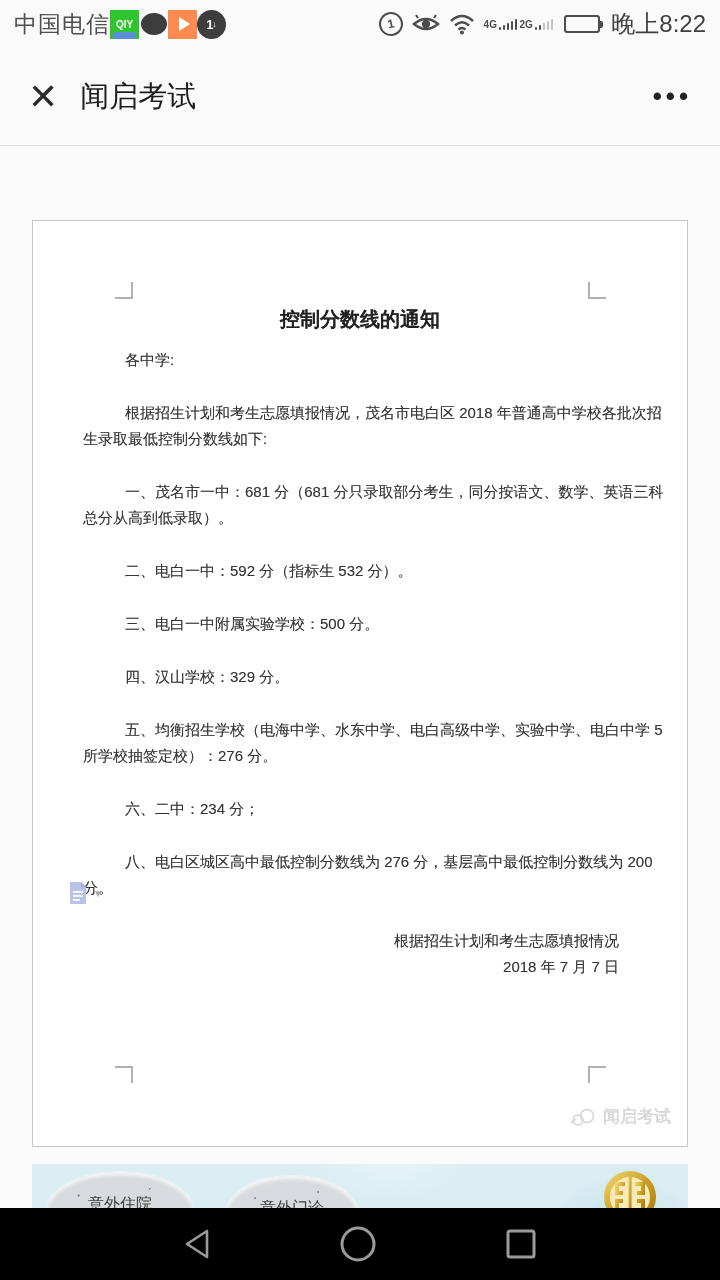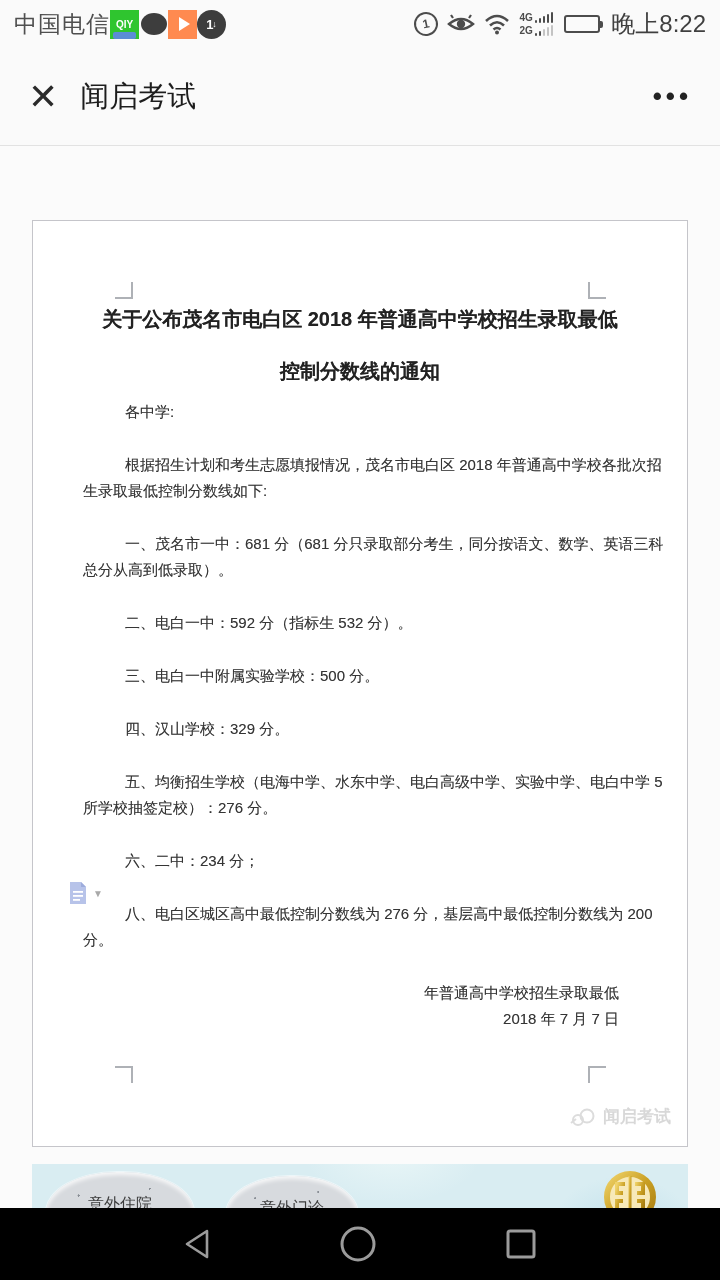--- a/index.html
+++ b/index.html
@@ -18,21 +18,21 @@
   .ico-chat{background:transparent;}
   .bubble{width:26px;height:22px;background:#3d3d3d;border-radius:50% 50% 50% 50%;position:relative;}
   .bubble:after{content:"";position:absolute;left:3px;bottom:-4px;border:5px solid transparent;border-top-color:#3d3d3d;transform:rotate(20deg);}
   .ico-play{background:#ff8a50;}
   .ico-play .tri{width:0;height:0;border-left:11px solid #fff;border-top:7px solid transparent;border-bottom:7px solid transparent;margin-left:3px;}
   .ico-badge{background:#3d3d3d;border-radius:50%;font-size:13px;}
   .ico-badge small{font-size:9px;margin-left:-1px;}
   .sb-right{margin-left:auto;display:flex;align-items:center;gap:9px;}
   .ring-ico{width:24px;height:24px;border:2.5px solid #4c4c4c;border-radius:50%;display:flex;align-items:center;justify-content:center;
     font-size:12px;font-weight:bold;color:#4c4c4c;transform:rotate(-12deg);}
-  .sig-wrap{display:flex;flex-direction:column;gap:2px;text-align:right;}
+  .sig-wrap{display:flex;flex-direction:row;gap:2px;text-align:right;}
   .sig-row{display:flex;align-items:flex-end;gap:2px;}
   .sig-row .lbl{font-size:10px;font-weight:bold;color:#4c4c4c;line-height:10px;}
   .bars{display:flex;align-items:flex-end;gap:1.5px;}
   .bars i{display:block;width:2.5px;background:#4c4c4c;border-radius:1px;}
   .bars.dim i{background:#c3c3c3;}
   .bars.dim i:nth-child(-n+2){background:#4c4c4c;}
   .battery{width:36px;height:18px;border:2px solid #4c4c4c;border-radius:3px;padding:1.5px;position:relative;margin-left:2px;}
   .battery .fill{height:100%;width:82%;background:#4c4c4c;border-radius:1px;}
   .battery:after{content:"";position:absolute;right:-5px;top:4px;width:3px;height:7px;background:#4c4c4c;border-radius:0 2px 2px 0;}
   .sb-time{font-size:24px;color:#3f3f3f;margin-left:2px;}
@@ -157,36 +157,35 @@
     <span class="more-dots">•••</span>
   </div>
 
   <div id="page">
     <span class="cmark cm-tl"></span>
     <span class="cmark cm-tr"></span>
     <span class="cmark cm-bl"></span>
     <span class="cmark cm-br"></span>
 
     <div class="doc-title">
-      <span style="display:block">关于公布茂名市电白区 2018 年普通高中学校招生录取最低</span>
       <span style="display:block">控制分数线的通知</span>
     </div>
 
     <div class="doc-body">
       <p>各中学:</p>
       <p>根据招生计划和考生志愿填报情况，茂名市电白区 2018 年普通高中学校各批次招生录取最低控制分数线如下:</p>
       <p>一、茂名市一中：681 分（681 分只录取部分考生，同分按语文、数学、英语三科总分从高到低录取）。</p>
       <p>二、电白一中：592 分（指标生 532 分）。</p>
       <p>三、电白一中附属实验学校：500 分。</p>
       <p>四、汉山学校：329 分。</p>
       <p>五、均衡招生学校（电海中学、水东中学、电白高级中学、实验中学、电白中学 5 所学校抽签定校）：276 分。</p>
       <p>六、二中：234 分；</p>
       <p>八、电白区城区高中最低控制分数线为 276 分，基层高中最低控制分数线为 200 分。</p>
       <div class="sig-block">
-        <p>年普通高中学校招生录取最低</p>
+        <p>根据招生计划和考生志愿填报情况</p>
         <p>2018 年 7 月 7 日</p>
       </div>
     </div>
 
     <div class="doc-tool">
       <svg width="20" height="24" viewBox="0 0 20 24">
         <path d="M2 1 h11 l5 5 v17 h-16 z" fill="#b7c3e9"></path>
         <path d="M13 1 l5 5 h-5 z" fill="#9dacdc"></path>
         <rect x="5" y="10" width="10" height="1.8" fill="#fff"></rect>
         <rect x="5" y="14" width="10" height="1.8" fill="#fff"></rect>

